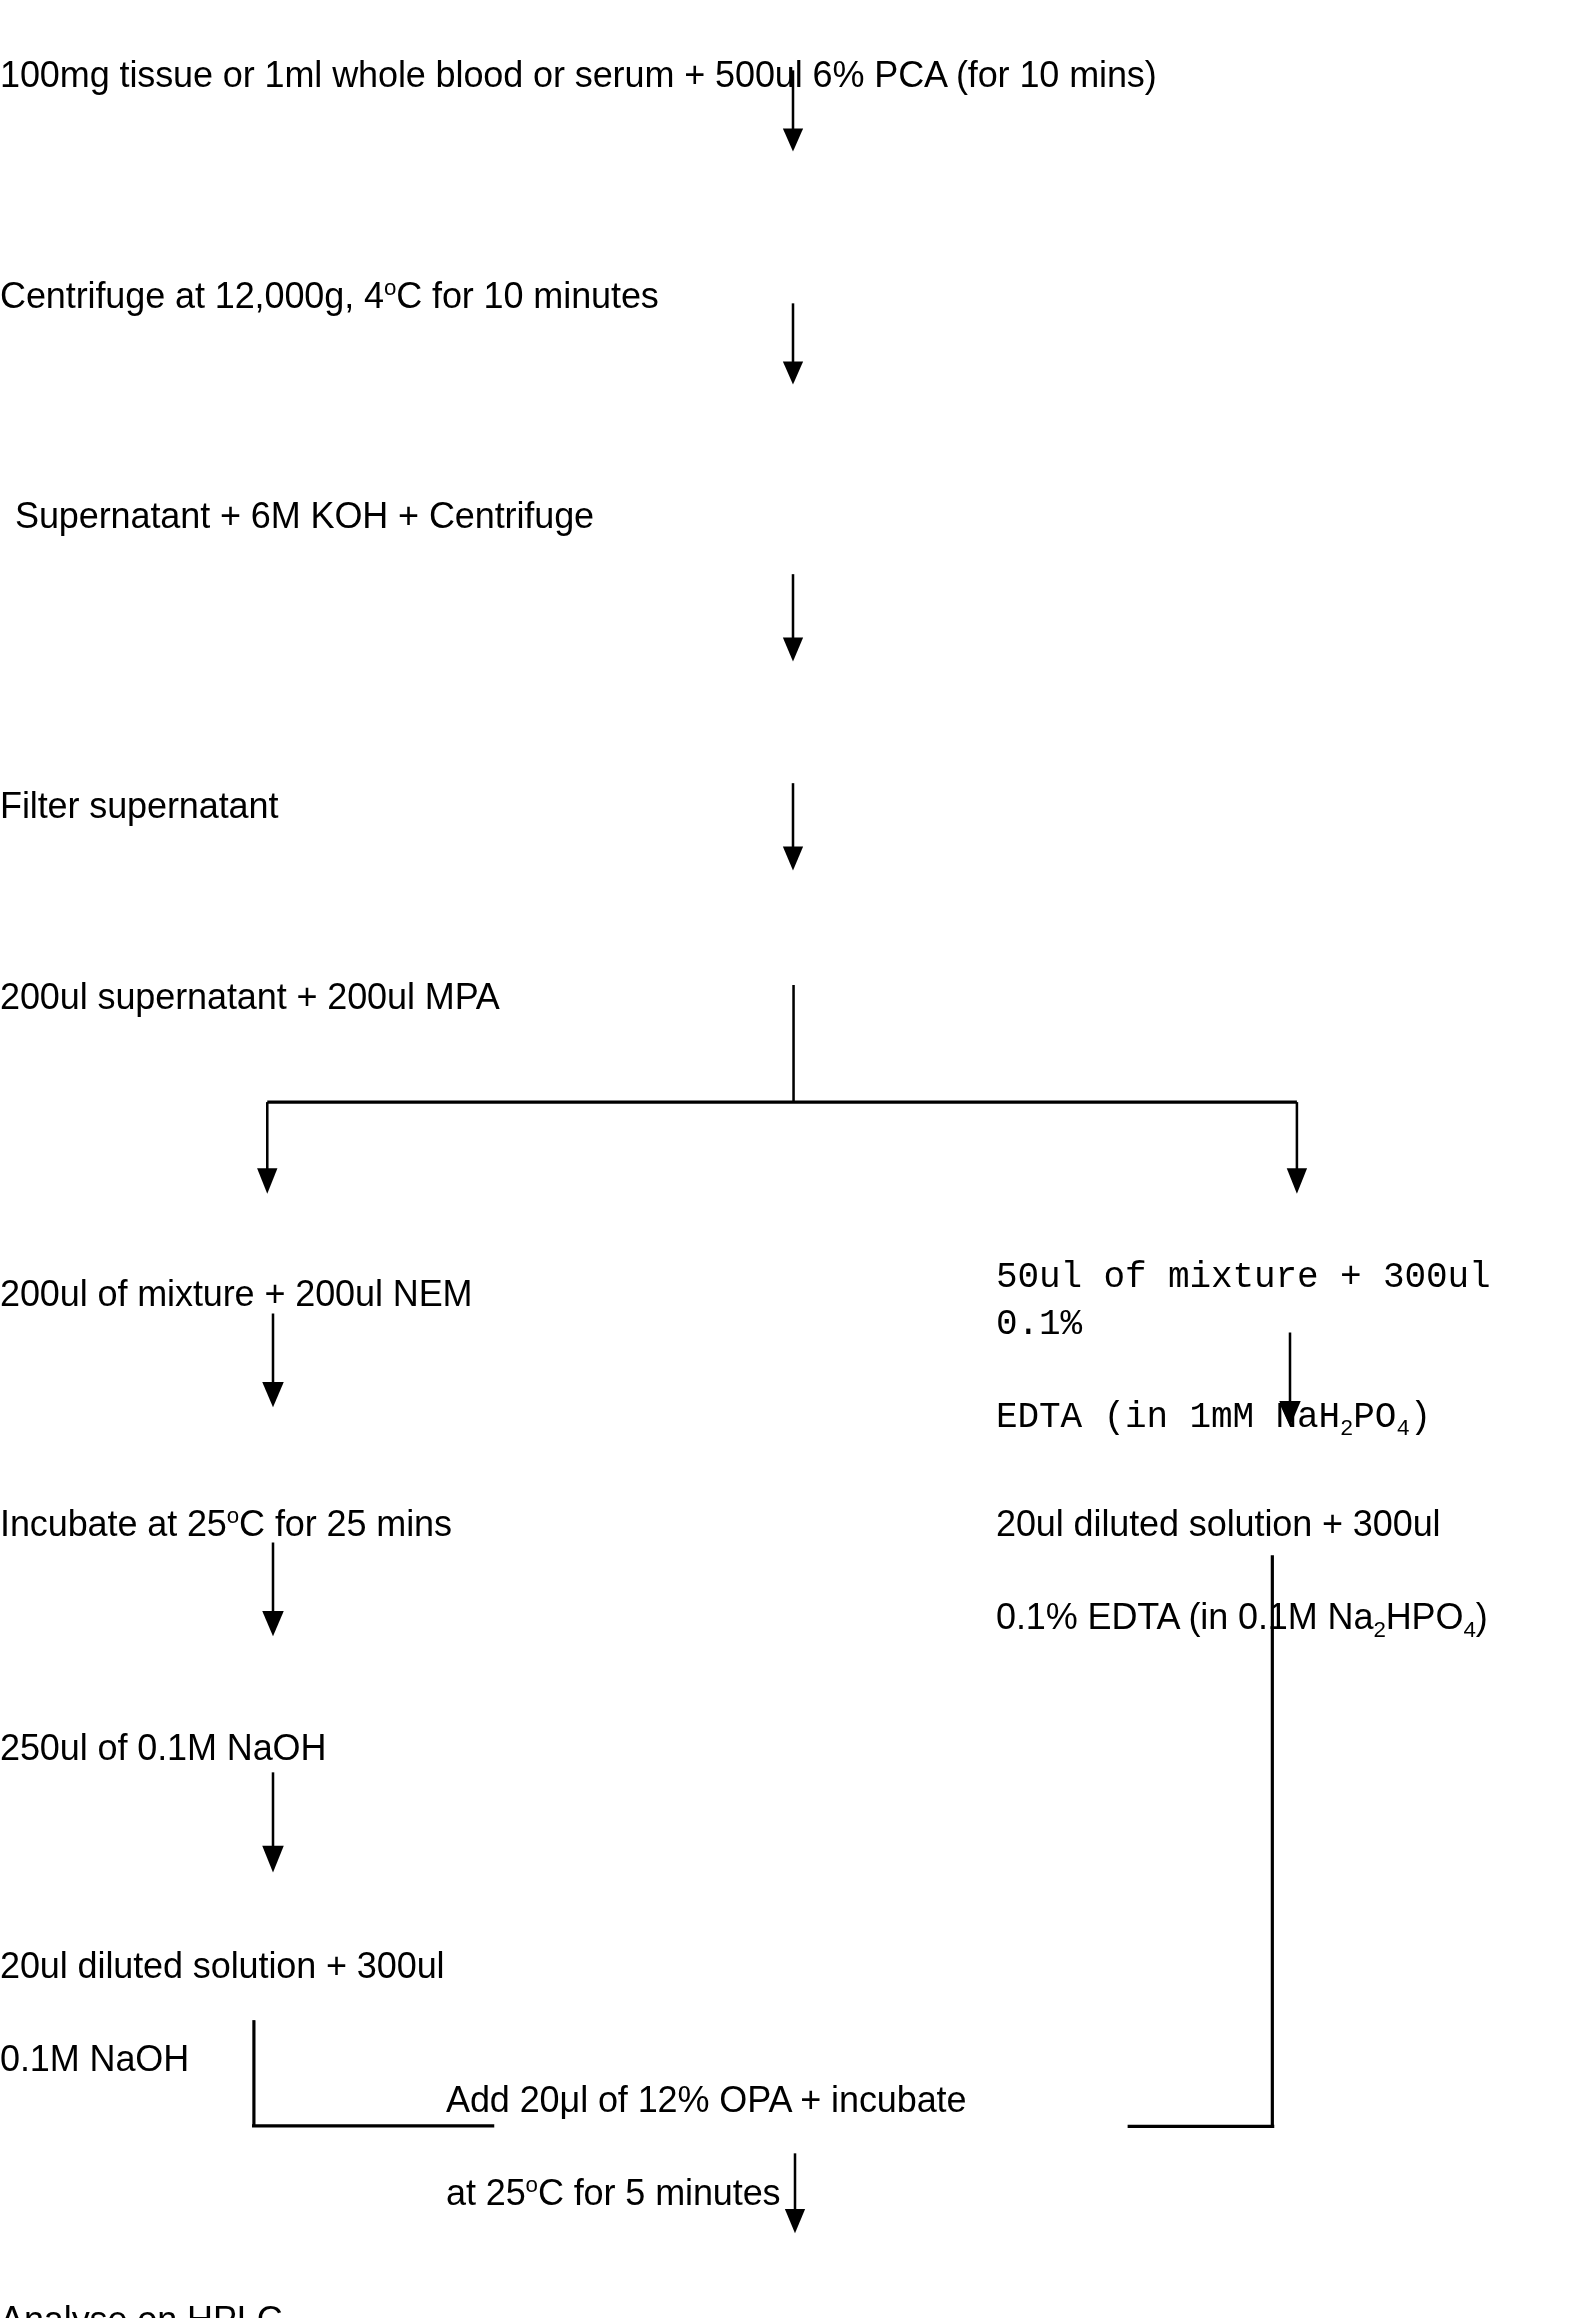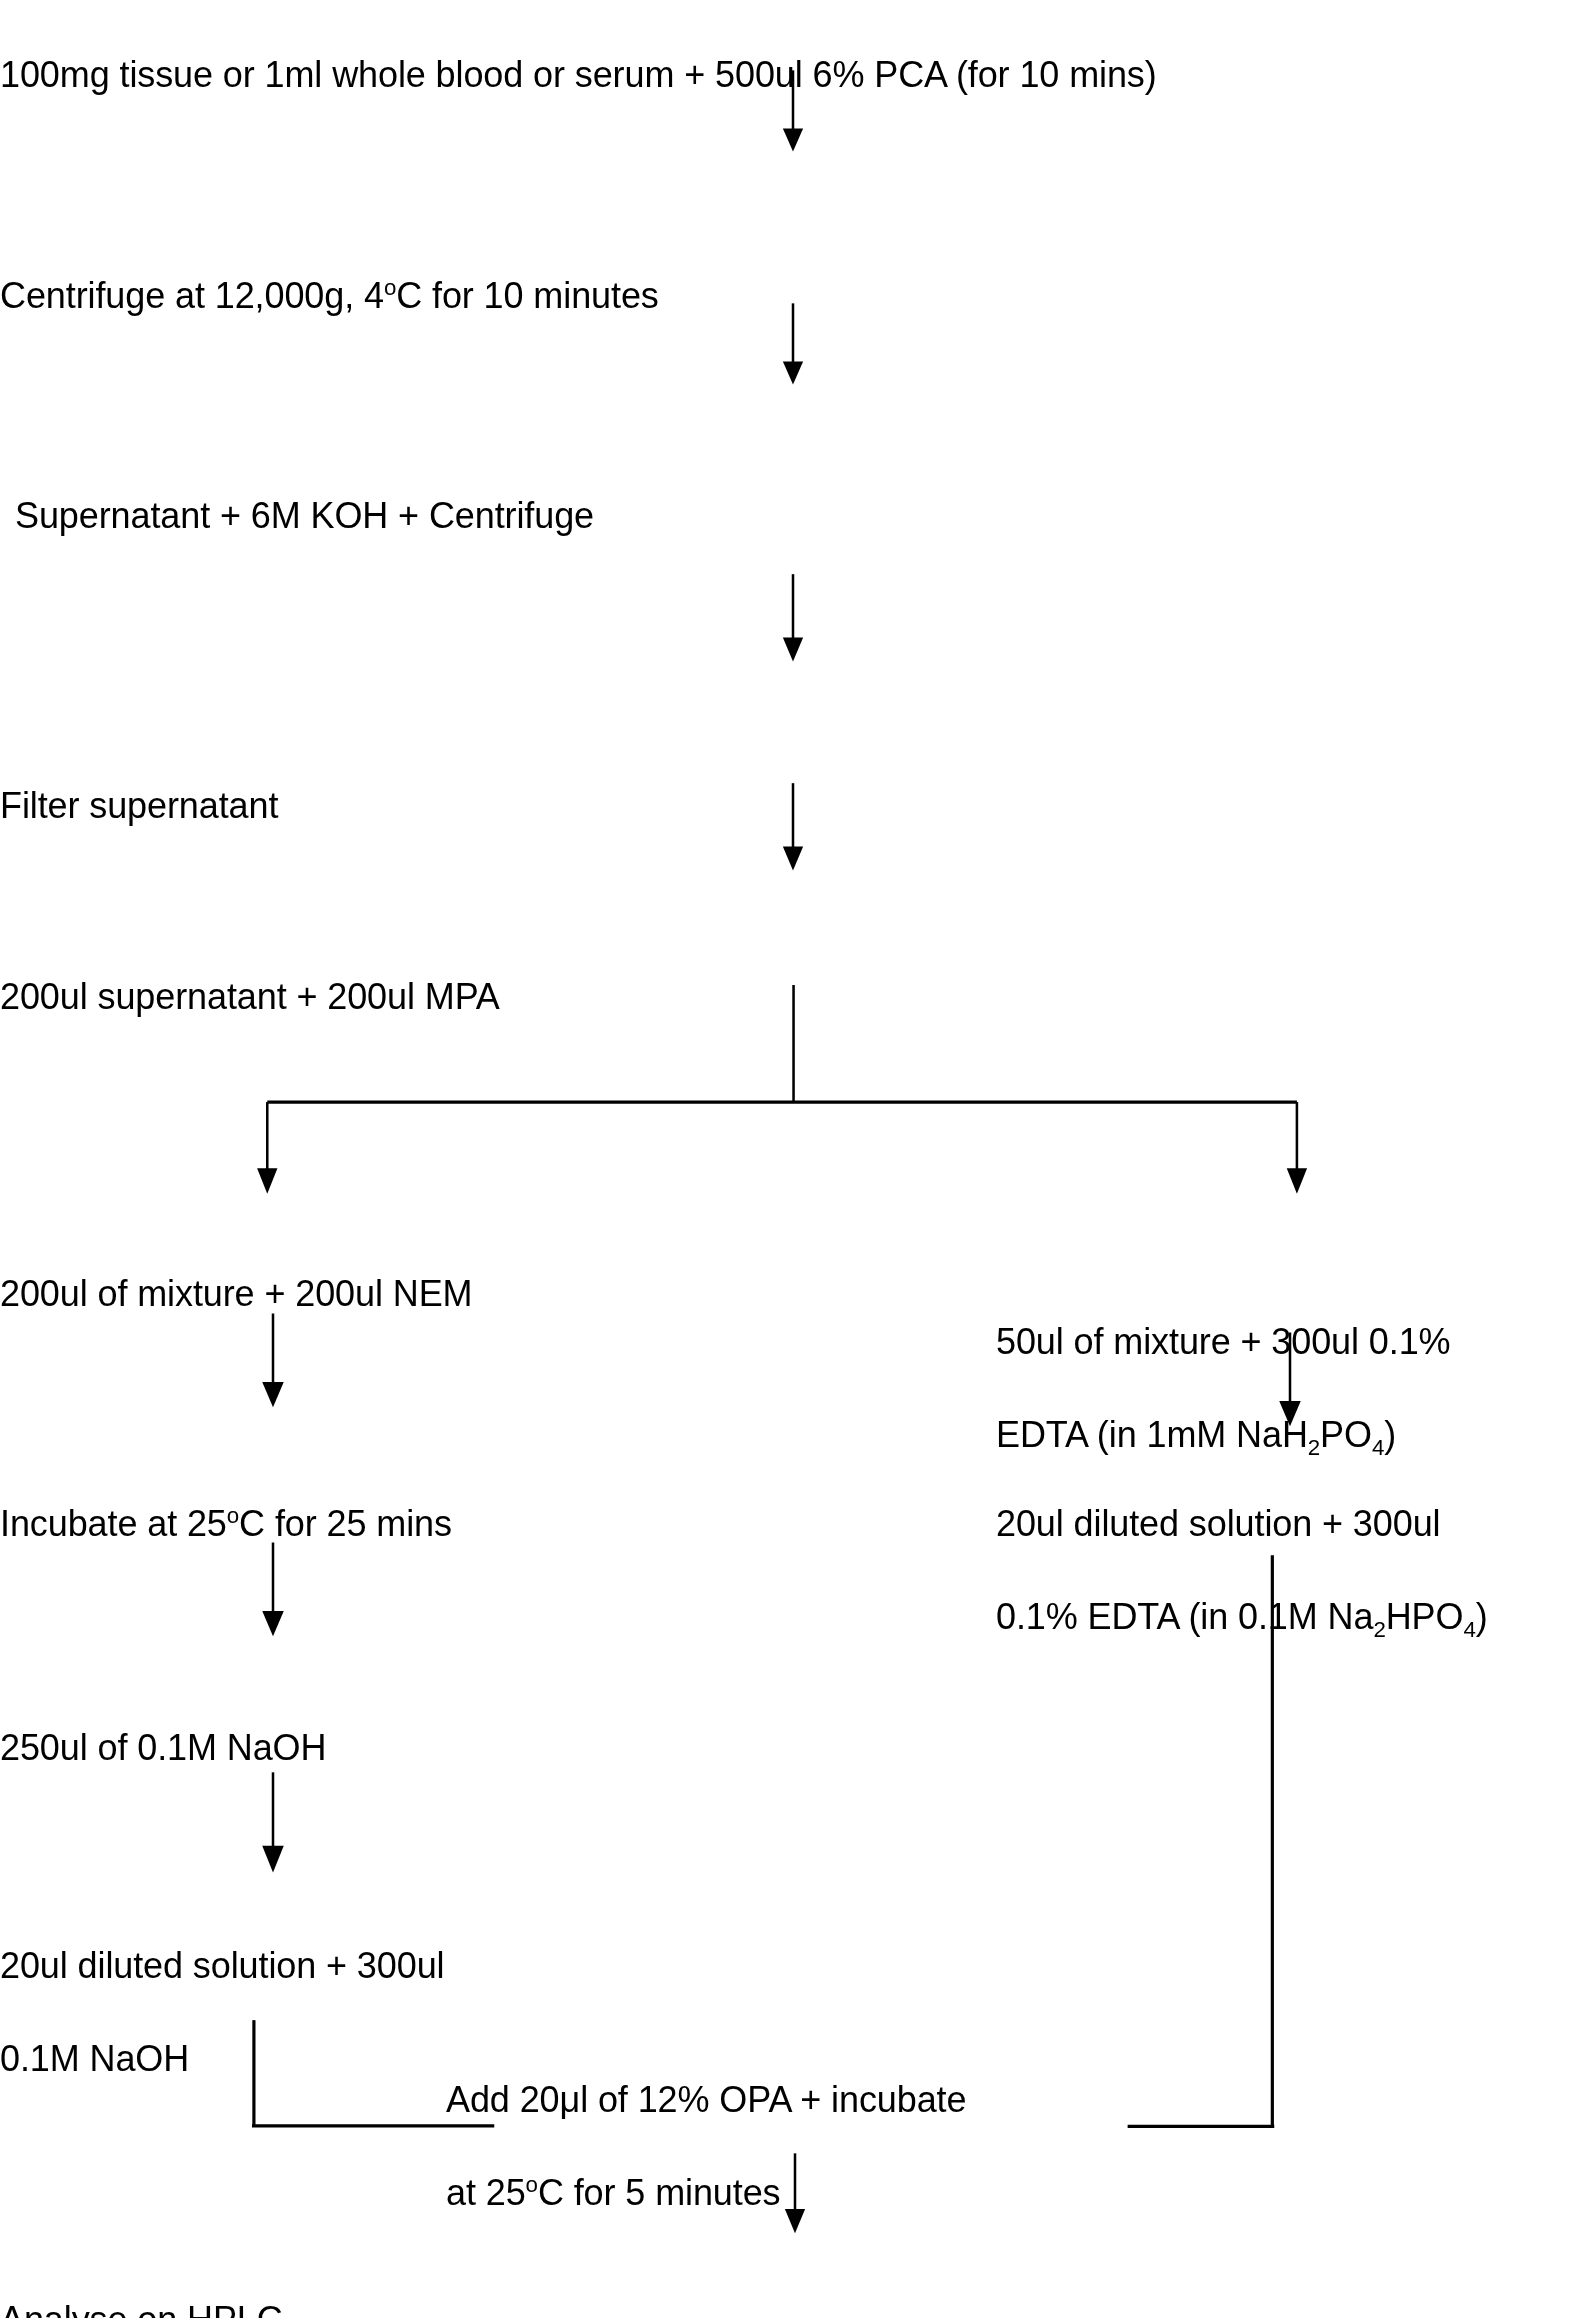--- a/index.html
+++ b/index.html
@@ -110,21 +110,21 @@
 
       <line x1="1636" y1="184" x2="1636" y2="292" stroke="#000" stroke-width="4"></line>
       <polygon points="1636,328 1620,288 1652,288" fill="#000"></polygon>
     </svg>
   </div>
 
   <div class="node" style="left:0px; top:1224px; width:581px;">
     <span>200ul of mixture + 200ul NEM</span>
   </div>
 
-  <div class="node" style="left:996px; top:1272px; width:592px;">
+  <div class="node" style="left:996px; top:1208px; width:592px;font-family:Liberation Mono, monospace;">
     <div>50ul of mixture + 300ul 0.1%</div>
     <div>EDTA (in 1mM NaH<sub>2</sub>PO<sub>4</sub>)</div>
   </div>
 
   <div class="conn" style="left:254px; top:1313px;">
     <svg width="38" height="96" viewBox="0 0 60 150" aria-hidden="true">
       <line x1="30" y1="0" x2="30" y2="116" stroke="#000" stroke-width="4"></line>
       <polygon points="30,148 13,108 47,108" fill="#000"></polygon>
     </svg>
   </div>

